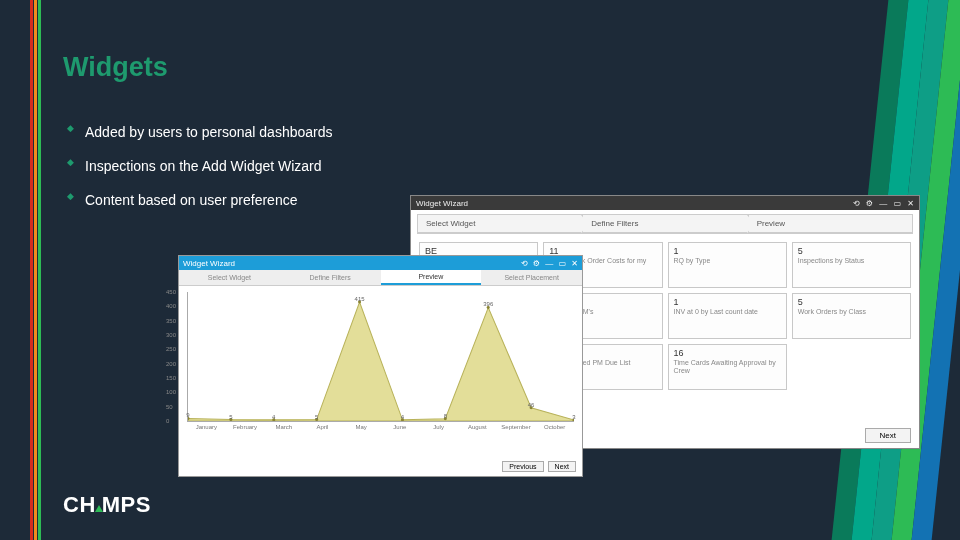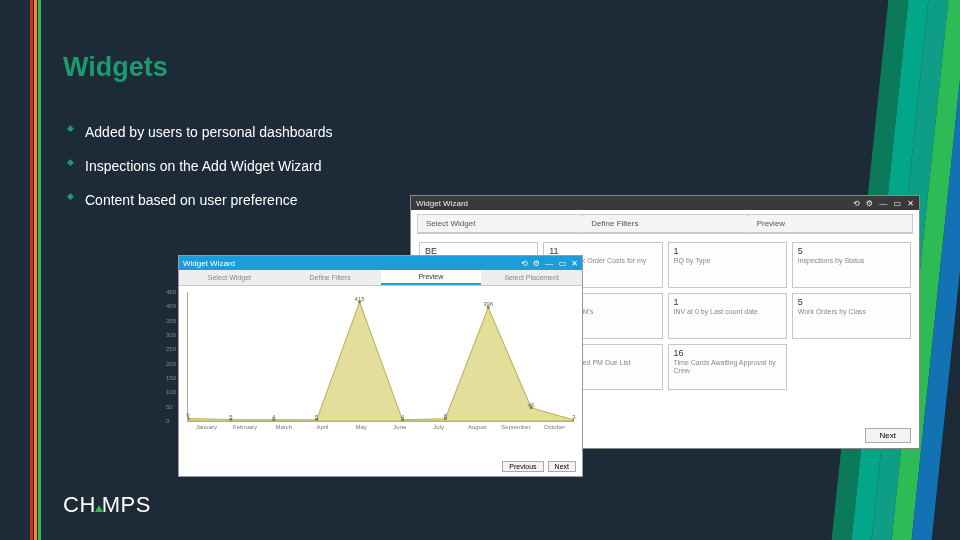--- a/index.html
+++ b/index.html
@@ -65,21 +65,21 @@
   top: 1px;
   font-size: 9px;
   color: #1e9a6e;
 }
 
 .logo {
   position: absolute;
   left: 63px;
   bottom: 22px;
   color: #fff;
-  font-weight: 400;
+  font-weight: 700;
   font-size: 22px;
   letter-spacing: 0.5px;
   font-family: Arial, sans-serif;
 }
 .logo .tri {
   display:inline-block;
   width:0;height:0;
   border-left:4px solid transparent;
   border-right:4px solid transparent;
   border-bottom:7px solid #2dbb55;

